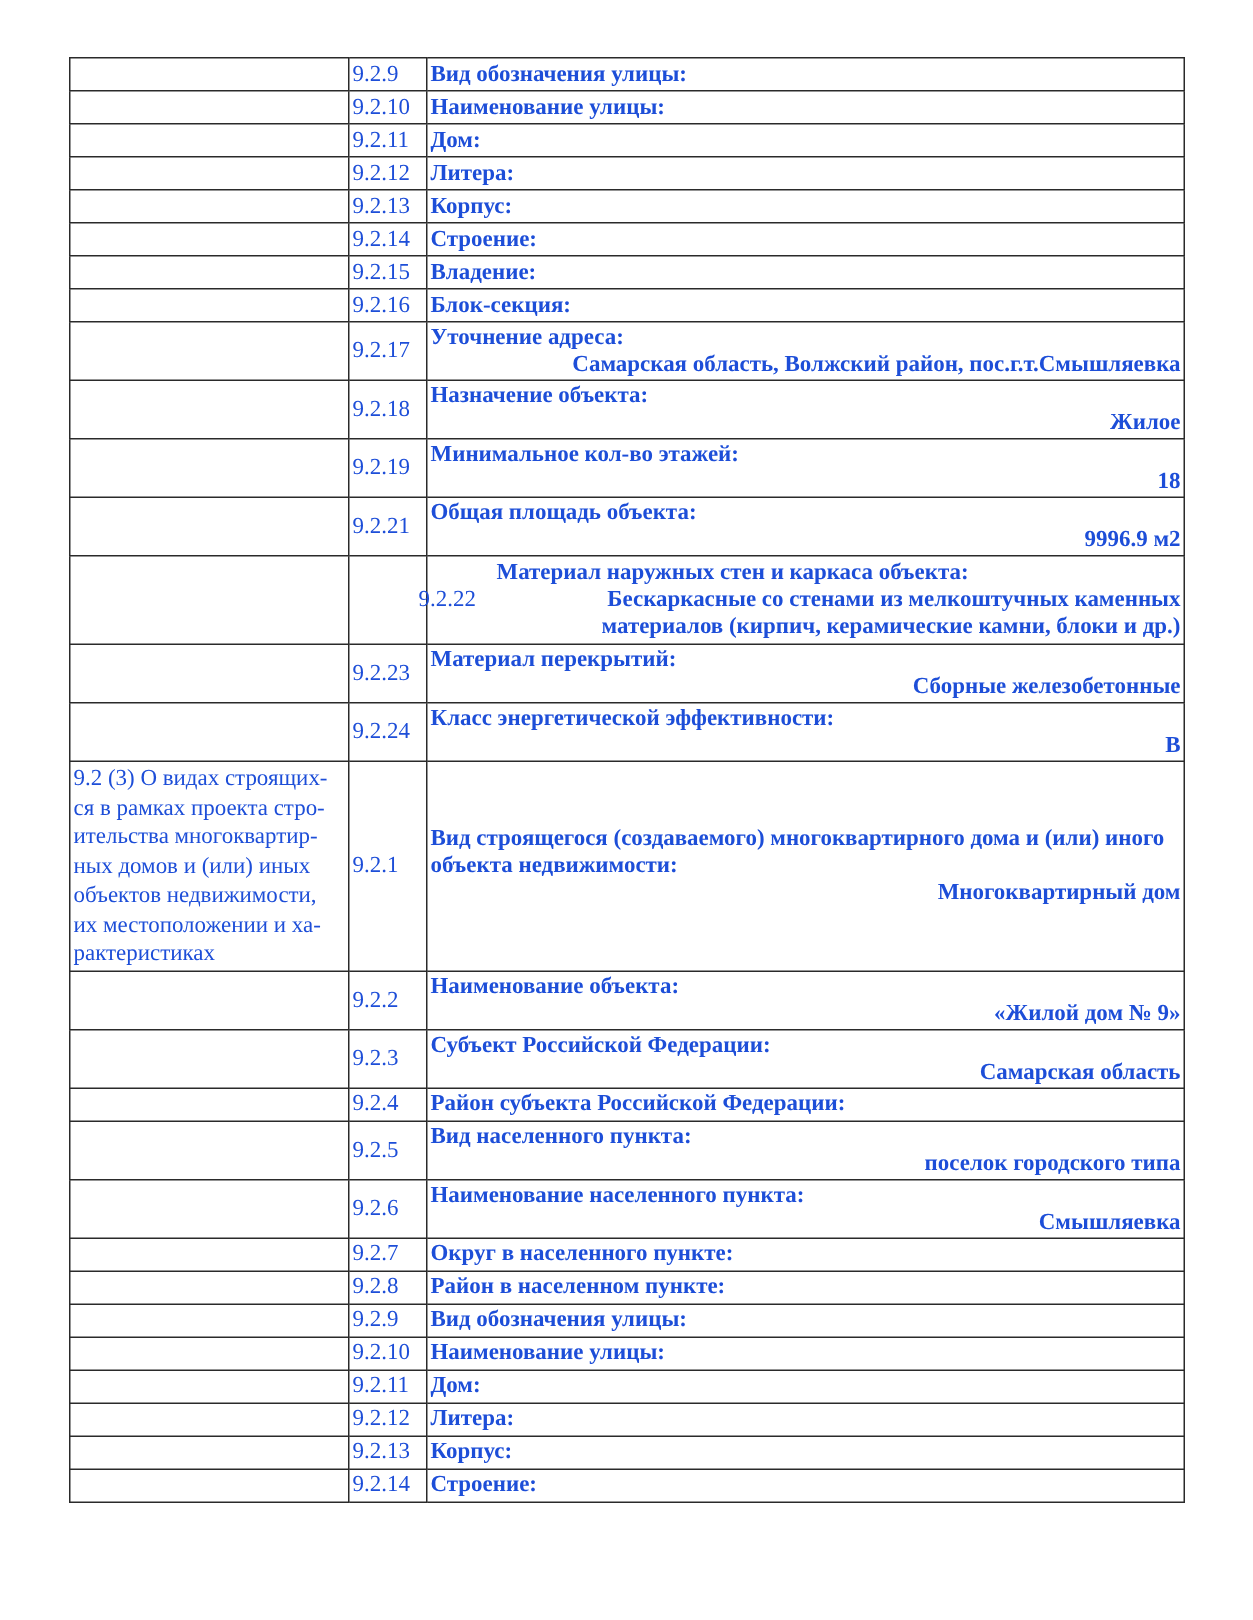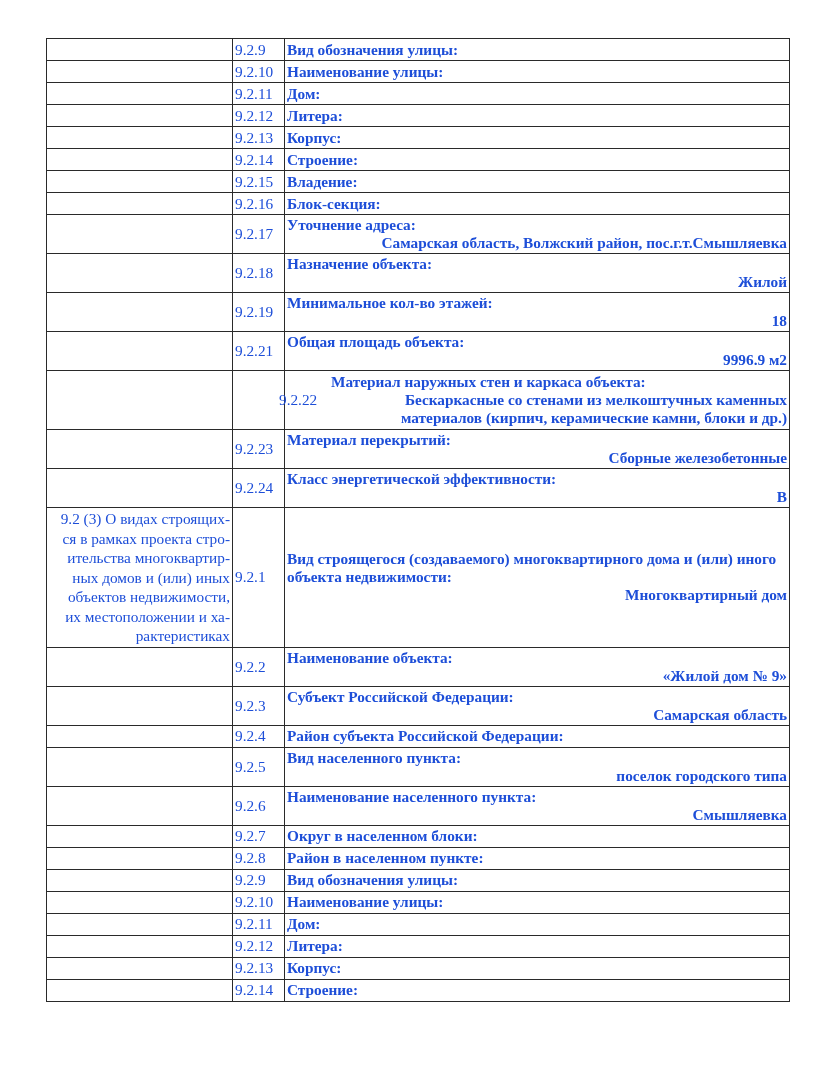--- a/index.html
+++ b/index.html
@@ -16,21 +16,21 @@
   }
   table.doc td {
     border: 1.3px solid #2a2a2a;
     padding: 1px 2px 1px 2px;
     vertical-align: middle;
   }
   col.c1 { width: 186px; }
   col.c2 { width: 52px; }
   col.c3 { width: 505px; }
   td.num { vertical-align: middle; padding-left: 2px; }
-  td.section { font-size: 15.3px; line-height: 19.5px; vertical-align: top; padding-top: 2px; text-align: right; }
+  td.section { font-size: 15.3px; line-height: 19.5px; vertical-align: top; padding-top: 2px; }
   .label { display: block; font-weight: bold; }
   .value { display: block; font-weight: bold; text-align: right; }
   tr.single td { height: 19px; }
   tr.double td { height: 36px; }
   tr.triple td { height: 56px; padding-left: 46px; }
 </style>
 </head>
 <body>
 
 <div class="page">
@@ -104,21 +104,21 @@
         <td>
           <span class="label">Уточнение адреса:</span>
           <span class="value">Самарская область, Волжский район, пос.г.т.Смышляевка</span>
         </td>
       </tr>
       <tr class="double">
         <td></td>
         <td class="num">9.2.18</td>
         <td>
           <span class="label">Назначение объекта:</span>
-          <span class="value">Жилой</span>
+          <span class="value">Жилое</span>
         </td>
       </tr>
       <tr class="double">
         <td></td>
         <td class="num">9.2.19</td>
         <td>
           <span class="label">Минимальное кол-во этажей:</span>
           <span class="value">18</span>
         </td>
       </tr>
@@ -198,21 +198,21 @@
         <td class="num">9.2.6</td>
         <td>
           <span class="label">Наименование населенного пункта:</span>
           <span class="value">Смышляевка</span>
         </td>
       </tr>
       <tr class="single">
         <td></td>
         <td class="num">9.2.7</td>
         <td>
-            <span class="label">Округ в населенном блоки:</span>
+            <span class="label">Округ в населенного пункте:</span>
           </td>
       </tr>
       <tr class="single">
         <td></td>
         <td class="num">9.2.8</td>
         <td>
             <span class="label">Район в населенном пункте:</span>
           </td>
       </tr>
       <tr class="single">

